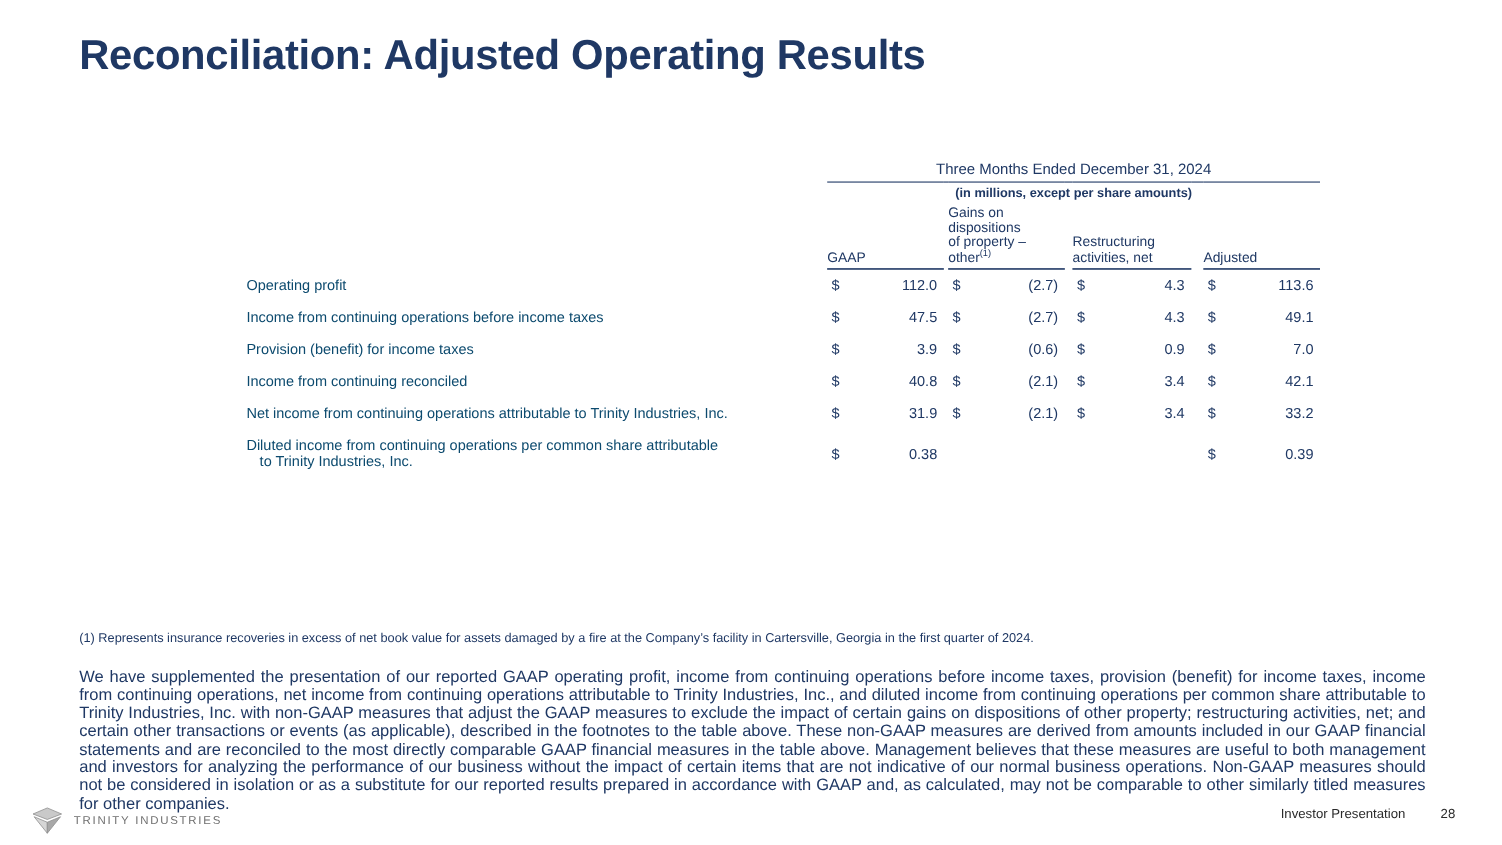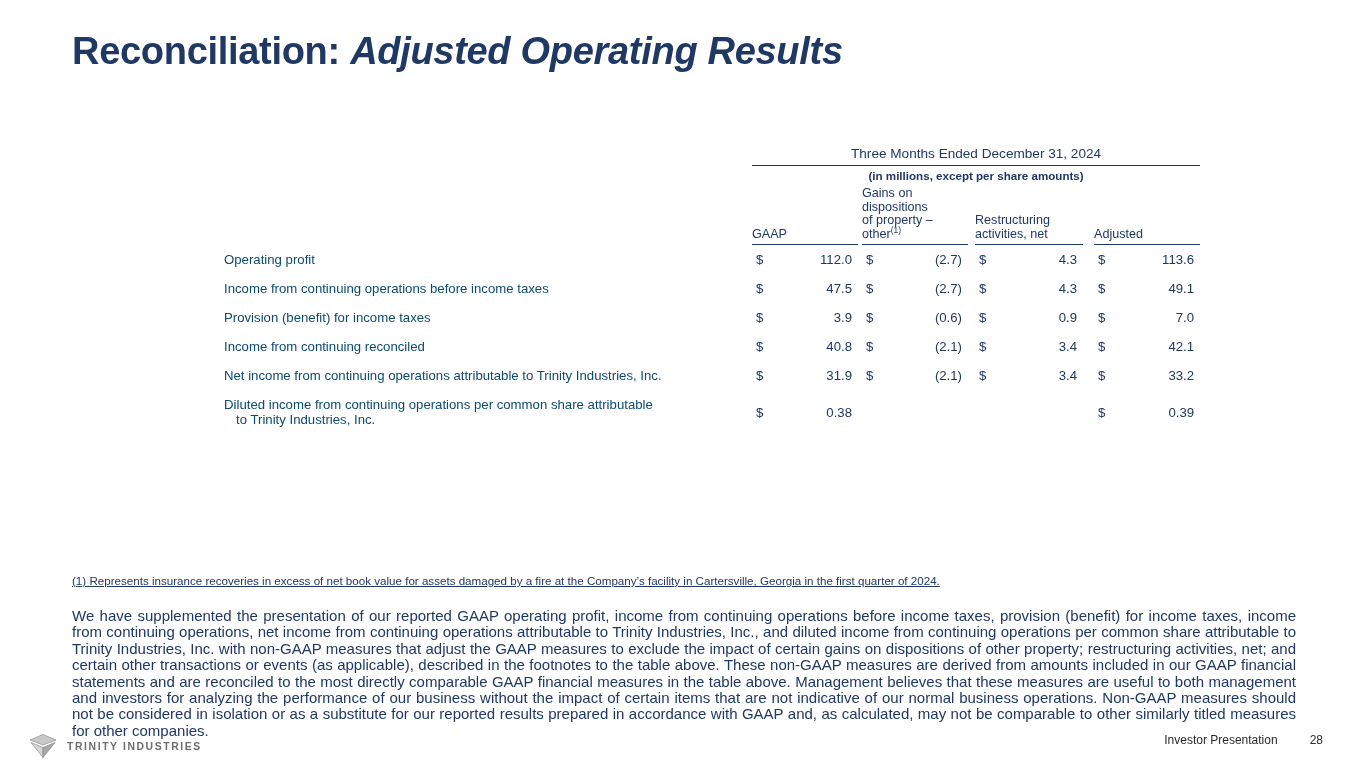--- a/index.html
+++ b/index.html
@@ -23,21 +23,20 @@
     position: absolute;
     left: 72px;
     top: 30px;
     font-size: 38px;
     font-weight: bold;
     color: #1f3864;
     letter-spacing: -0.3px;
     white-space: nowrap;
   }
   .slide-title .title-accent {
-    font-style: italic;
     font-weight: bold;
   }
 
   
   .table-wrap {
     position: absolute;
     left: 0;
     top: 146px;
     width: 1365px;
   }
@@ -129,21 +128,20 @@
   
   .footnote {
     position: absolute;
     left: 72px;
     top: 573px;
     width: 1224px;
     font-size: 11.6px;
     line-height: 15px;
     color: #1f3864;
     text-align: left;
-    text-decoration: underline;
   }
   .disclosure {
     position: absolute;
     left: 72px;
     top: 608px;
     width: 1224px;
     font-size: 15px;
     line-height: 16.4px;
     color: #1f3864;
     text-align: justify;
@@ -159,21 +157,21 @@
     align-items: center;
     gap: 9px;
   }
   .logo-mark {
     width: 30px;
     height: 26px;
     display: block;
   }
   .logo-text {
     font-size: 10.4px;
-    font-weight: bold;
+    font-weight: normal;
     letter-spacing: 1.6px;
     color: #6e6e6e;
     font-family: "Liberation Sans", sans-serif;
   }
   .footer-right {
     position: absolute;
     right: 42px;
     top: 733px;
     display: flex;
     align-items: baseline;

